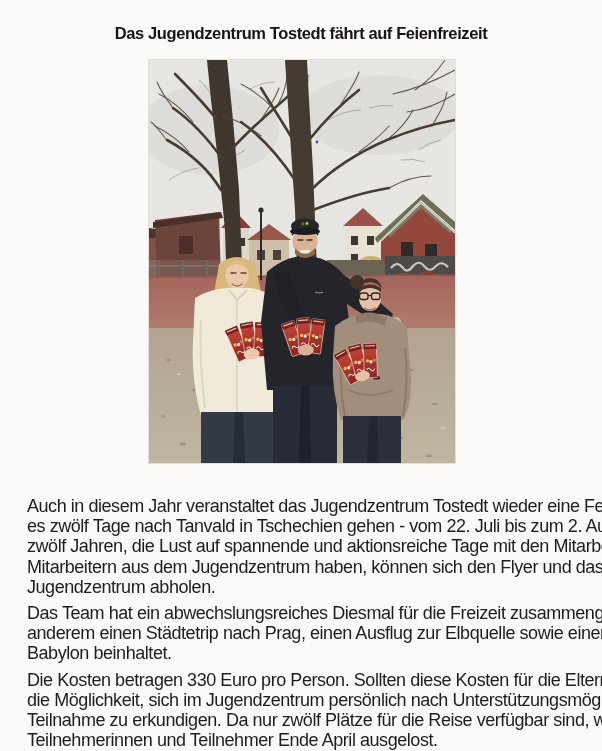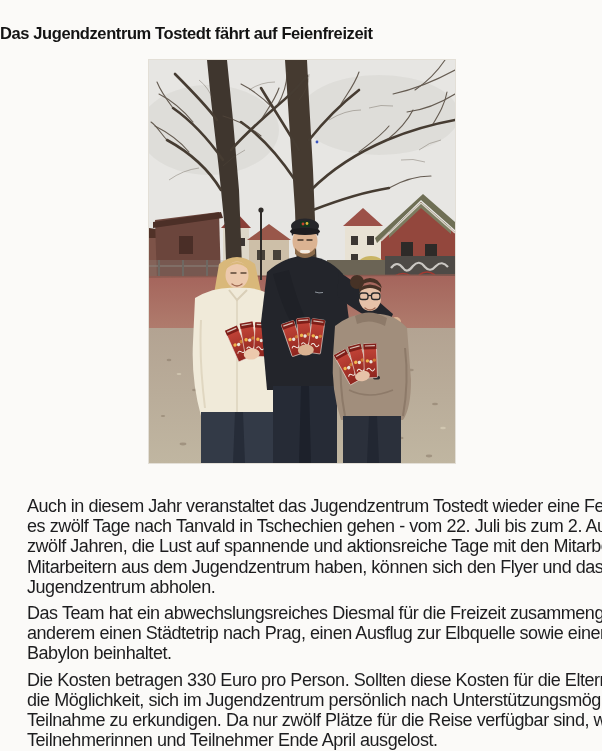--- a/index.html
+++ b/index.html
@@ -4,21 +4,21 @@
 <style>
   html,body{margin:0;padding:0;}
   body{
     width:602px;height:751px;overflow:hidden;position:relative;
     background:#fbfaf8;
     font-family:"Liberation Sans", sans-serif;
   }
   .paper{position:absolute;inset:0;}
   h1.page-title{
     position:absolute;top:24px;left:0;right:0;margin:0;
-    font-size:16.5px;font-weight:700;
+    text-align:center;font-size:16.5px;font-weight:700;
     letter-spacing:-0.4px;color:#141414;
   }
   figure.photo{
     position:absolute;left:149px;top:60px;width:306px;height:403px;margin:0;
     outline:1px solid #e3dfd7;
   }
   figure.photo svg{display:block;}
   .body-text{
     position:absolute;left:27px;top:496px;width:566px;
   }

